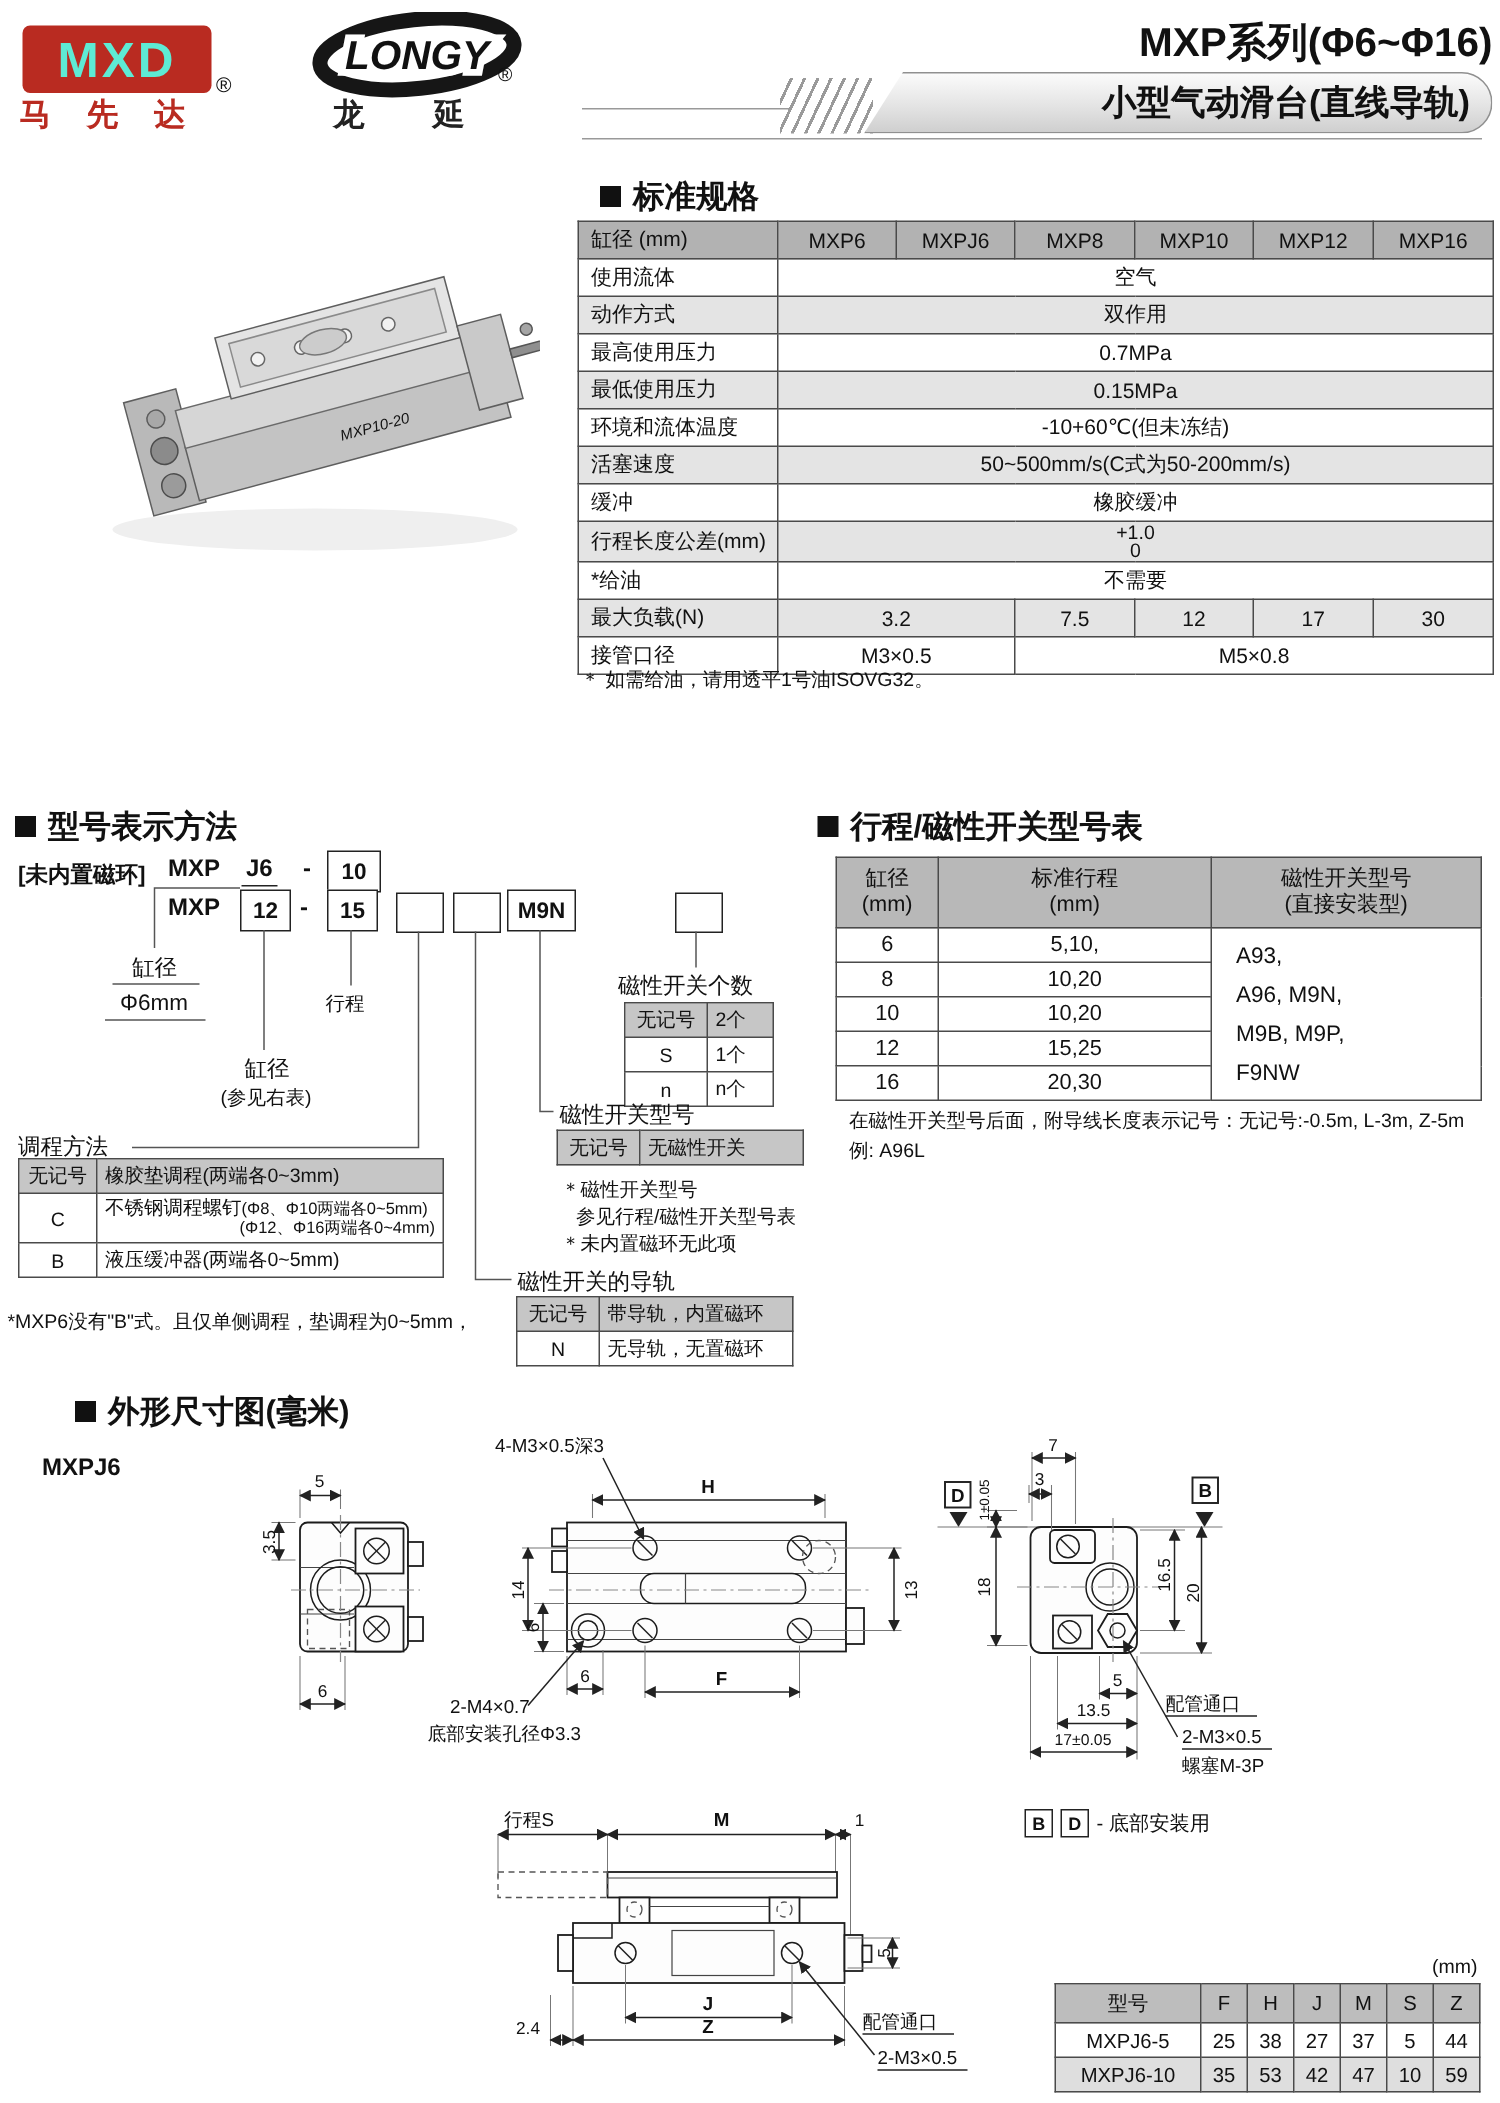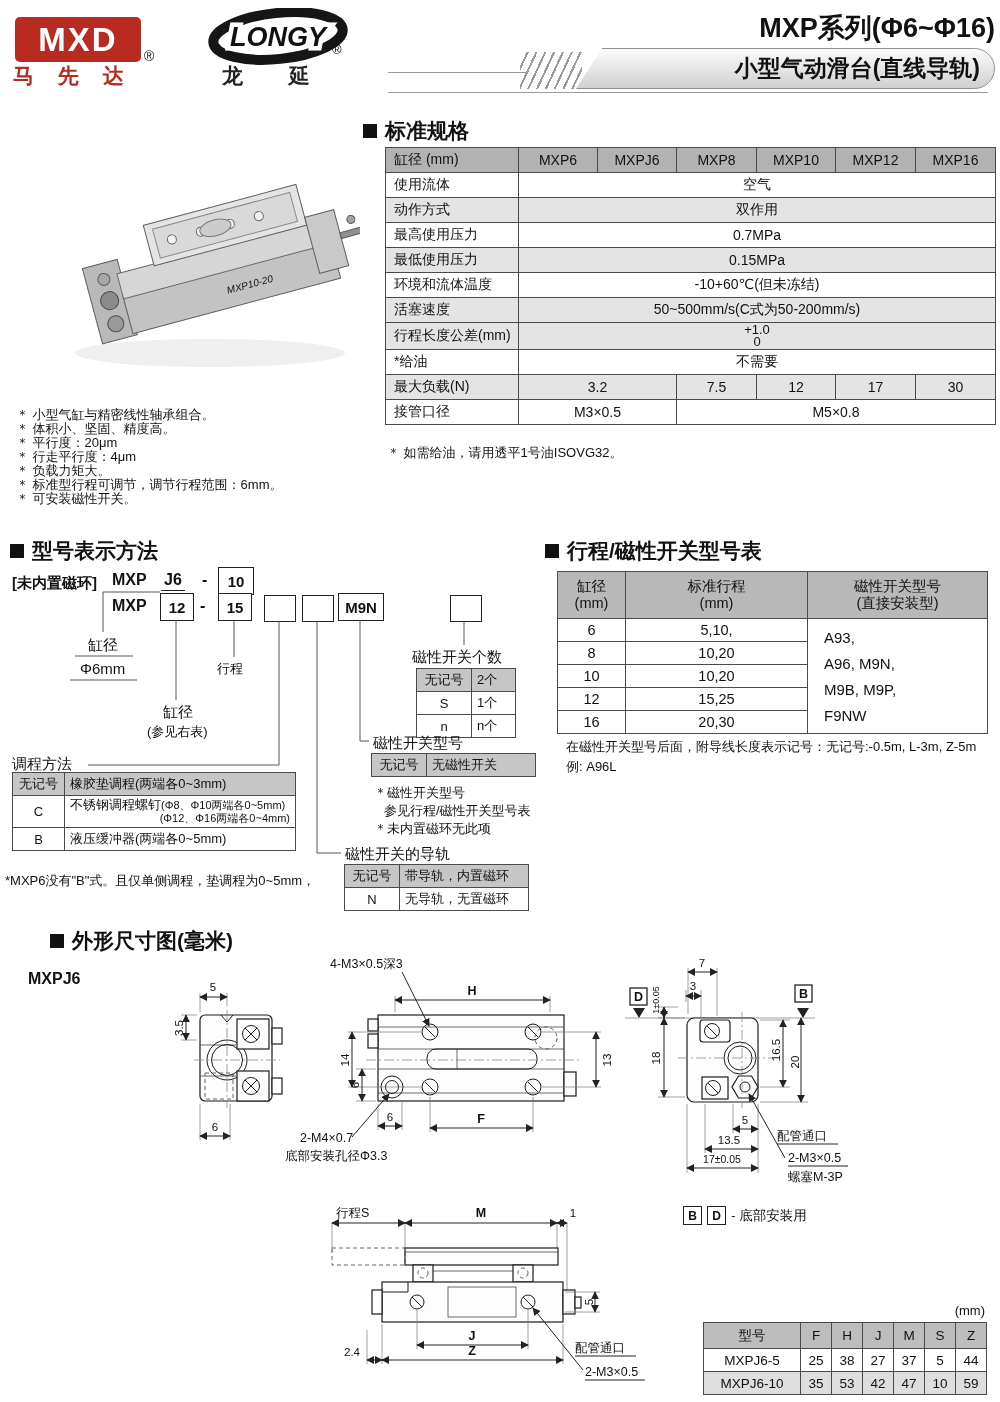--- a/index.html
+++ b/index.html
@@ -55,21 +55,21 @@
   .bd-box{display:inline-flex;width:17px;height:17px;border:1.5px solid #222;align-items:center;
           justify-content:center;font-weight:bold;font-size:12px;margin-right:5px;background:#fff;}
 </style>
 </head>
 <body>
 
 <div id="root">
 
   <div class="abs" style="left:15px;top:17px;width:126px;height:45px;background:#b92b21;border-radius:5px;
        display:flex;align-items:center;justify-content:center;">
-    <span style="color:#ffffff;font-weight:bold;font-size:33px;letter-spacing:2px;">MXD</span>
+    <span style="color:#5eead4;font-weight:bold;font-size:33px;letter-spacing:2px;">MXD</span>
   </div>
   <div class="abs" style="left:144px;top:48px;font-size:14px;">®</div>
   <div class="abs" style="left:13px;top:62px;width:130px;text-align:justify;color:#b92b21;font-weight:bold;
        font-size:21px;letter-spacing:9px;white-space:nowrap;">马 先 达</div>
 
   <svg class="abs" style="left:200px;top:8px;" width="160" height="60" viewBox="0 0 160 60">
     <ellipse cx="78" cy="28" rx="65" ry="23" fill="none" stroke="#161616" stroke-width="10" transform="rotate(-6 78 28)"></ellipse>
     <text x="78" y="38" text-anchor="middle" font-size="27" font-weight="bold" font-style="italic" paint-order="stroke" stroke="#ffffff" stroke-width="9" fill="#111">LONGY</text>
   </svg>
   <div class="abs" style="left:332px;top:42px;font-size:13px;">®</div>
@@ -105,21 +105,21 @@
       <circle cx="32" cy="-35" r="4.5" fill="#f2f2f2" stroke="#666"></circle>
       <circle cx="62" cy="-35" r="4.5" fill="#f2f2f2" stroke="#666"></circle>
       <ellipse cx="17" cy="-35" rx="16" ry="8" fill="#cccccc" stroke="#777"></ellipse>
       <rect x="106" y="-22" width="30" height="58" fill="#c9c9c9" stroke="#5e5e5e"></rect>
       <rect x="136" y="2" width="26" height="6" fill="#8f8f8f" stroke="#555"></rect>
       <circle cx="150" cy="-8" r="4" fill="#a5a5a5" stroke="#555"></circle>
       <text x="12" y="32" font-size="10" fill="#555" font-style="italic">MXP10-20</text>
     </g>
   </svg>
 
-  <div class="abs sec-head" style="left:363px;top:117px;">
+  <div class="abs sec-head" style="left:400px;top:117px;">
     <span class="sq"></span>
     <span>标准规格</span>
   </div>
 
   <table class="abs spec" style="left:385px;top:147px;width:610px;">
     <colgroup>
         <col style="width:133px">
         <col style="width:79px">
         <col style="width:79px">
         <col style="width:80px">
@@ -154,20 +154,24 @@
       <td colspan="6">0.15MPa</td>
     </tr>
     <tr>
       <td class="lbl">环境和流体温度</td>
       <td colspan="6">-10+60℃(但未冻结)</td>
     </tr>
     <tr class="alt">
       <td class="lbl">活塞速度</td>
       <td colspan="6">50~500mm/s(C式为50-200mm/s)</td>
     </tr>
+    <tr>
+      <td class="lbl">缓冲</td>
+      <td colspan="6">橡胶缓冲</td>
+    </tr>
     <tr class="alt">
       <td class="lbl">行程长度公差(mm)</td>
       <td colspan="6">
         <div class="tol">+1.0</div>
         <div class="tol">0</div>
       </td>
     </tr>
     <tr>
       <td class="lbl">*给油</td>
       <td colspan="6">不需要</td>
@@ -182,29 +186,20 @@
     </tr>
     <tr>
       <td class="lbl">接管口径</td>
       <td colspan="2">M3×0.5</td>
       <td colspan="4">M5×0.8</td>
     </tr>
   </tbody>
     </table>
   <div class="abs" style="left:387px;top:444px;font-size:13px;">＊ 如需给油，请用透平1号油ISOVG32。</div>
 
-  <div class="abs feat" style="left:16px;top:408px;">
-    <div>＊ 小型气缸与精密线性轴承组合。</div>
-    <div>＊ 体积小、坚固、精度高。</div>
-    <div>＊ 平行度：20μm</div>
-    <div>＊ 行走平行度：4μm</div>
-    <div>＊ 负载力矩大。</div>
-    <div>＊ 标准型行程可调节，调节行程范围：6mm。</div>
-    <div>＊ 可安装磁性开关。</div>
-  </div>
 
   <div class="abs sec-head" style="left:10px;top:537px;">
     <span class="sq"></span>
     <span>型号表示方法</span>
   </div>
 
   <div class="abs" style="left:12px;top:574px;font-size:15px;font-weight:bold;">[未内置磁环]</div>
 
   <div class="abs mtxt" style="left:112px;top:571px;">MXP</div>
   <div class="abs mtxt" style="left:161px;top:571px;border-bottom:1.5px solid #222;padding:0 3px 1px 3px;">J6</div>

